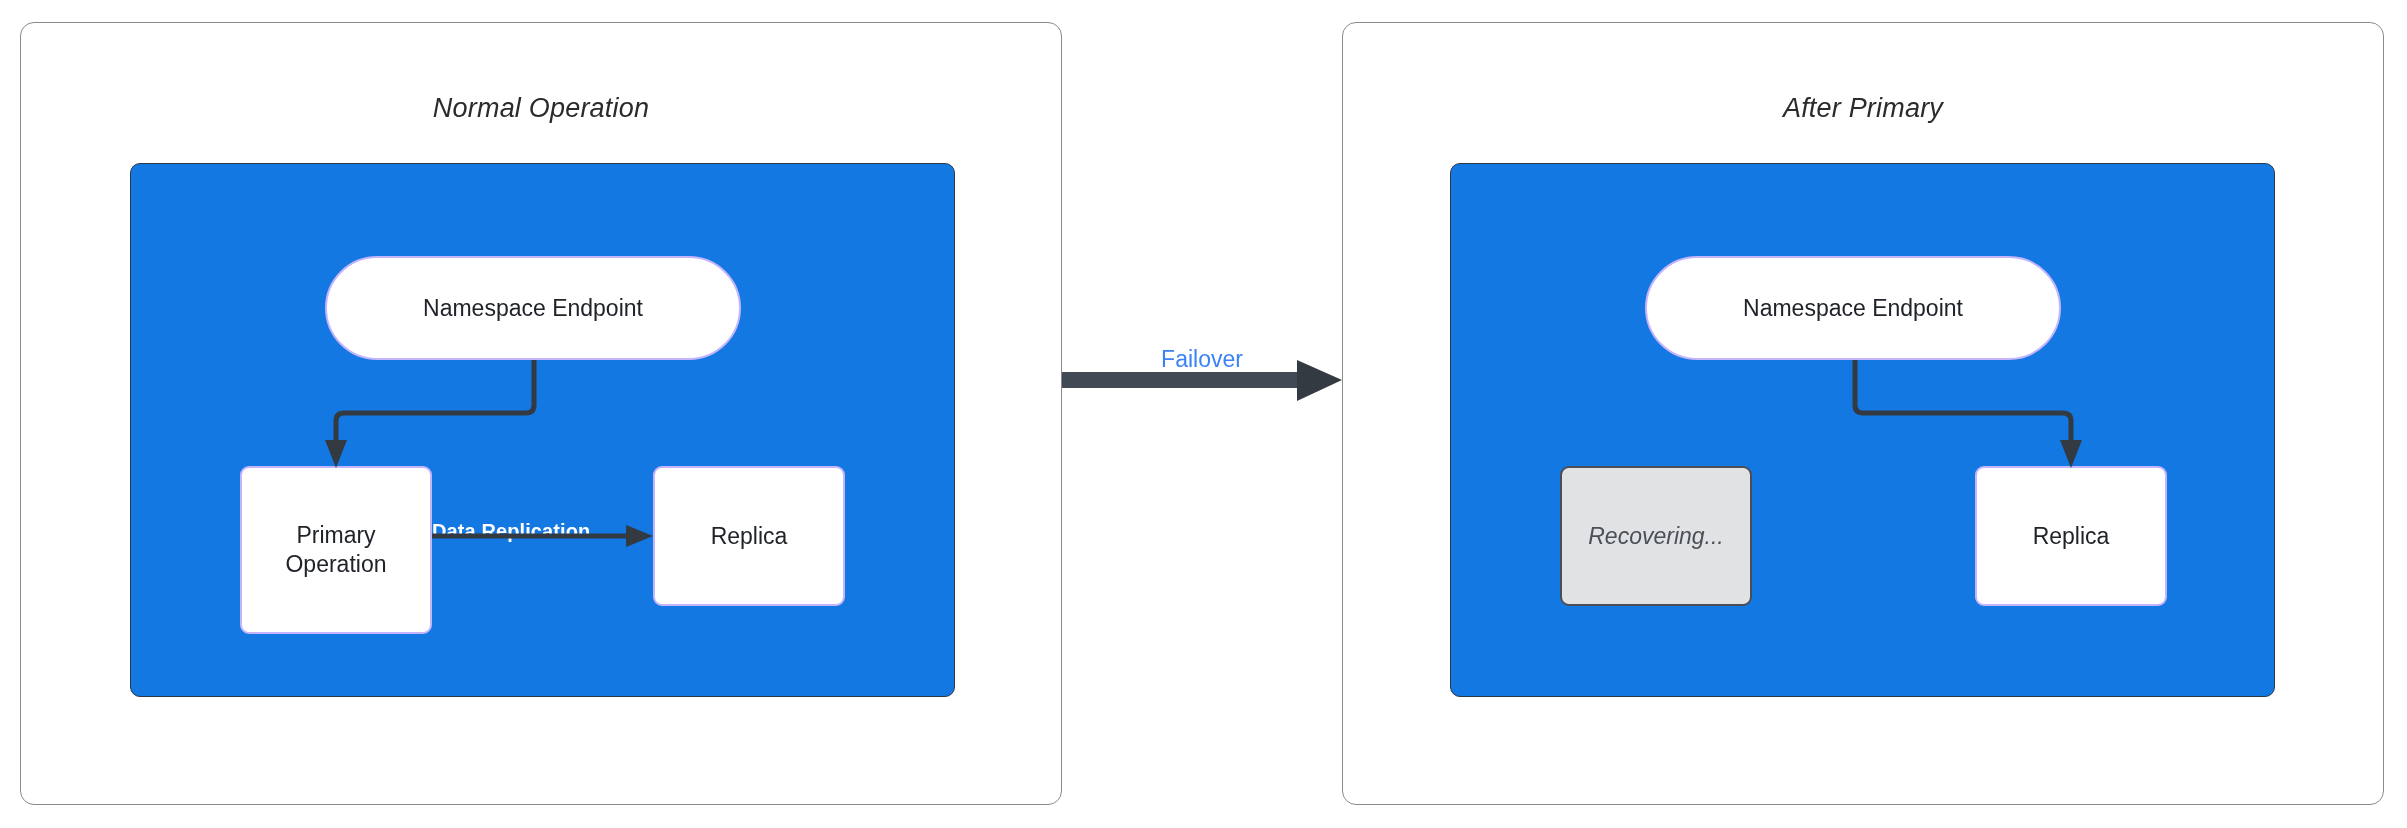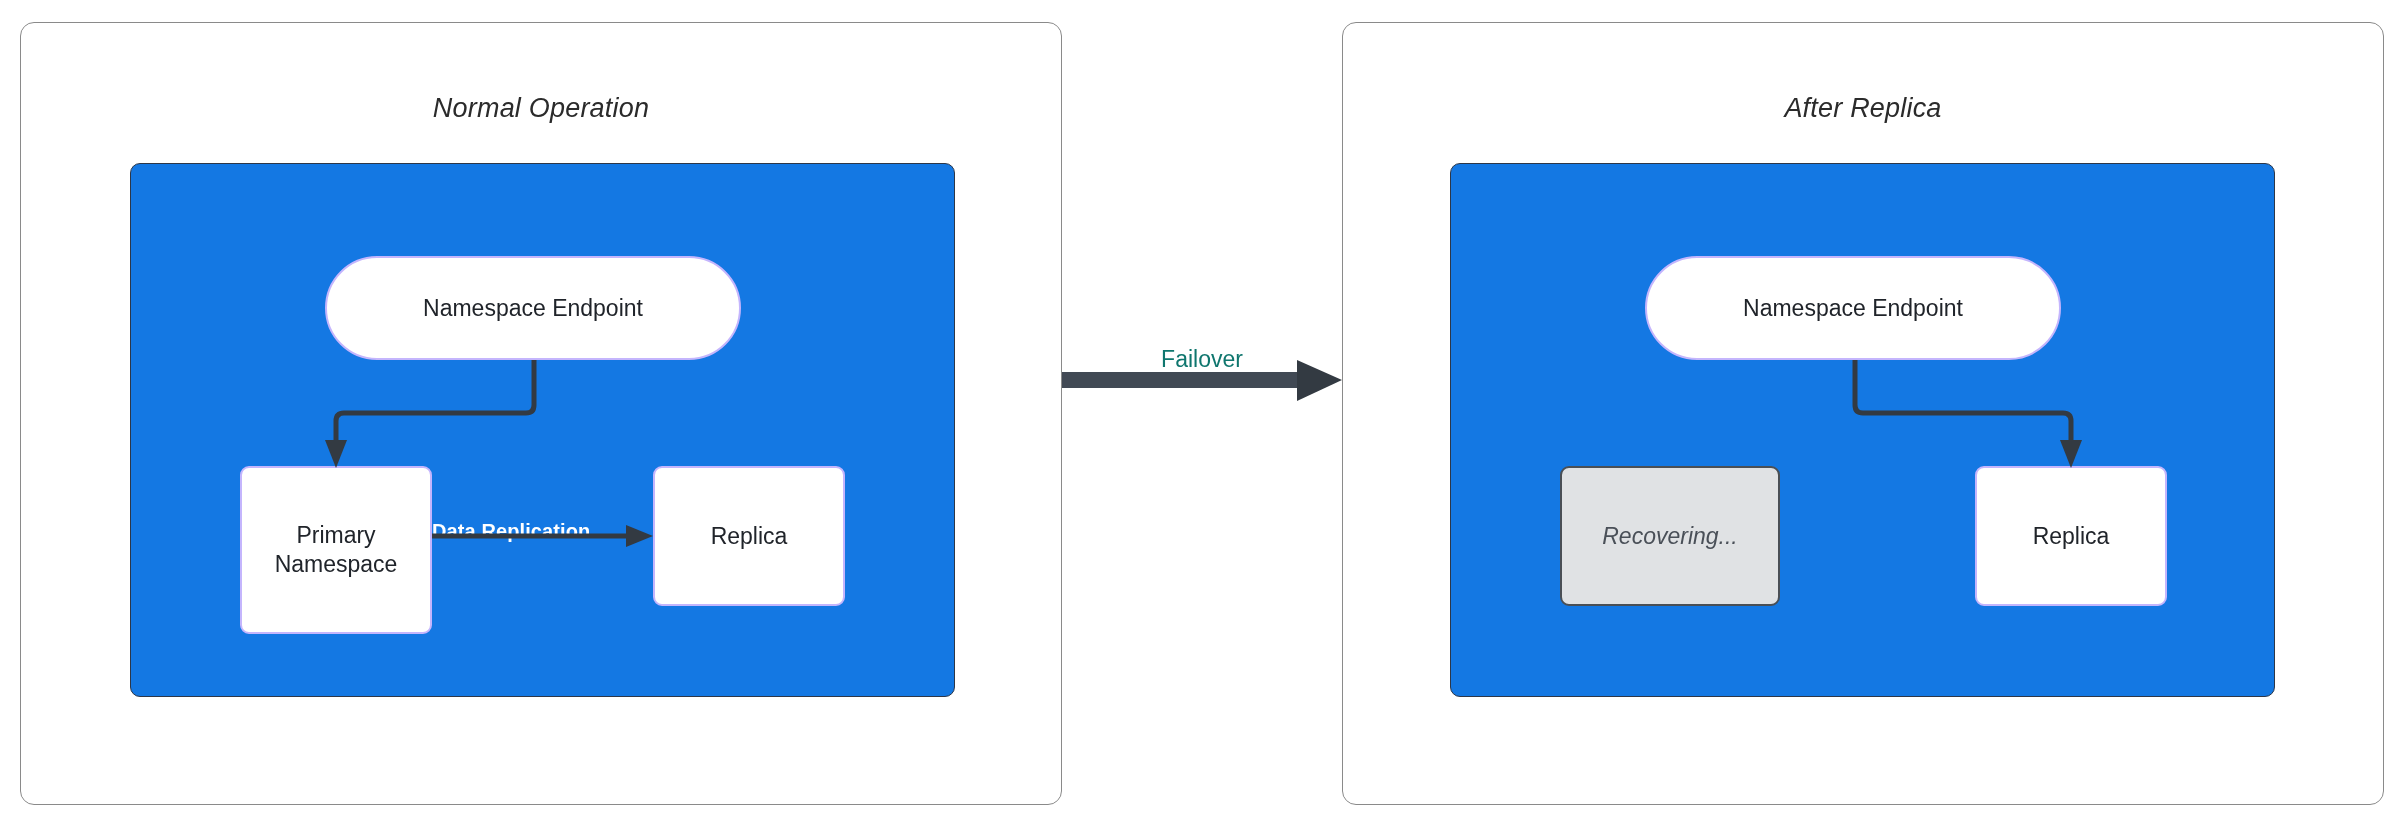--- a/index.html
+++ b/index.html
@@ -74,21 +74,21 @@
     font-style: italic;
   }
 
   
   #node-endpoint-left { left: 325px; top: 256px; width: 416px; height: 104px; }
   #node-primary       { left: 240px; top: 466px; width: 192px; height: 168px; }
   #node-replica-left  { left: 653px; top: 466px; width: 192px; height: 140px; }
 
   
   #node-endpoint-right { left: 1645px; top: 256px; width: 416px; height: 104px; }
-  #node-recovering     { left: 1560px; top: 466px; width: 220px; height: 140px; }
+  #node-recovering     { left: 1560px; top: 466px; width: 192px; height: 140px; }
   #node-replica-right  { left: 1975px; top: 466px; width: 192px; height: 140px; }
 
   svg.edges {
     position: absolute;
     left: 0; top: 0;
     width: 2407px;
     height: 828px;
     overflow: visible;
     pointer-events: none;
   }
@@ -111,49 +111,49 @@
     font-size: 20px;
     letter-spacing: 0.1px;
   }
   .failover-label {
     position: absolute;
     left: 1062px;
     top: 346px;
     width: 280px;
     text-align: center;
     font-size: 23px;
-    color: #0f766e;
+    color: #3b82f6;
   }
 </style>
 </head>
 <body>
 
 <div id="stage">
 
   <div class="panel" id="panel-left">
     <div class="panel-title">Normal Operation</div>
   </div>
 
   <div class="cluster" id="cluster-left"></div>
 
   <div class="node pill" id="node-endpoint-left">Namespace Endpoint</div>
 
   <div class="node box" id="node-primary">
     <div>
       <span>Primary</span><br>
-      <span>Namespace</span>
+      <span>Operation</span>
     </div>
   </div>
 
   <div class="node box" id="node-replica-left">Replica</div>
 
   <div class="edge-label-repl">Data Replication</div>
 
   <div class="panel" id="panel-right">
-    <div class="panel-title">After Replica</div>
+    <div class="panel-title">After Primary</div>
   </div>
 
   <div class="cluster" id="cluster-right"></div>
 
   <div class="node pill" id="node-endpoint-right">Namespace Endpoint</div>
 
   <div class="node box dim" id="node-recovering">Recovering...</div>
 
   <div class="node box" id="node-replica-right">Replica</div>
 

